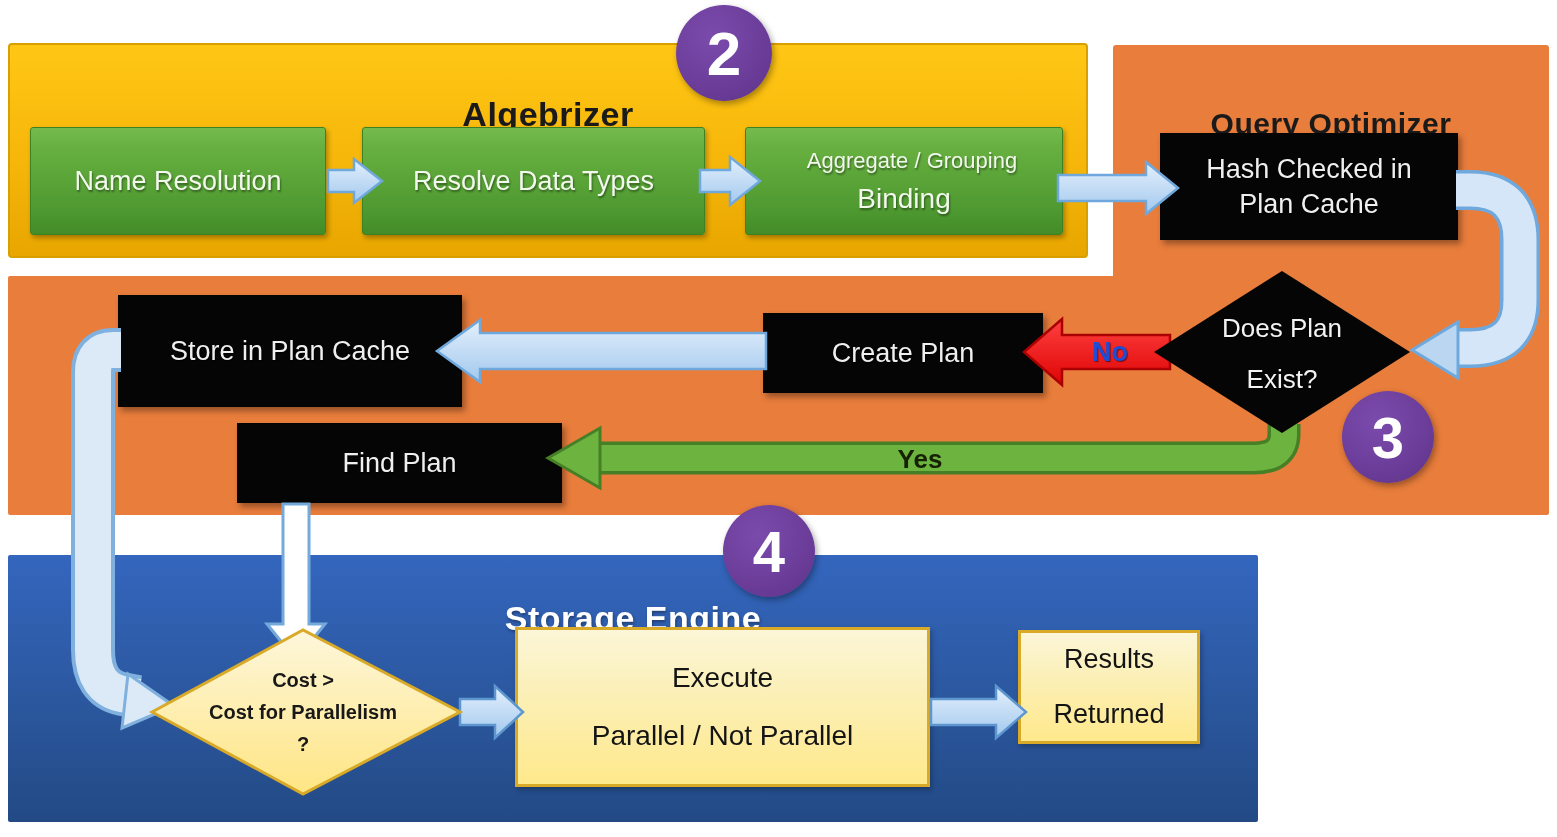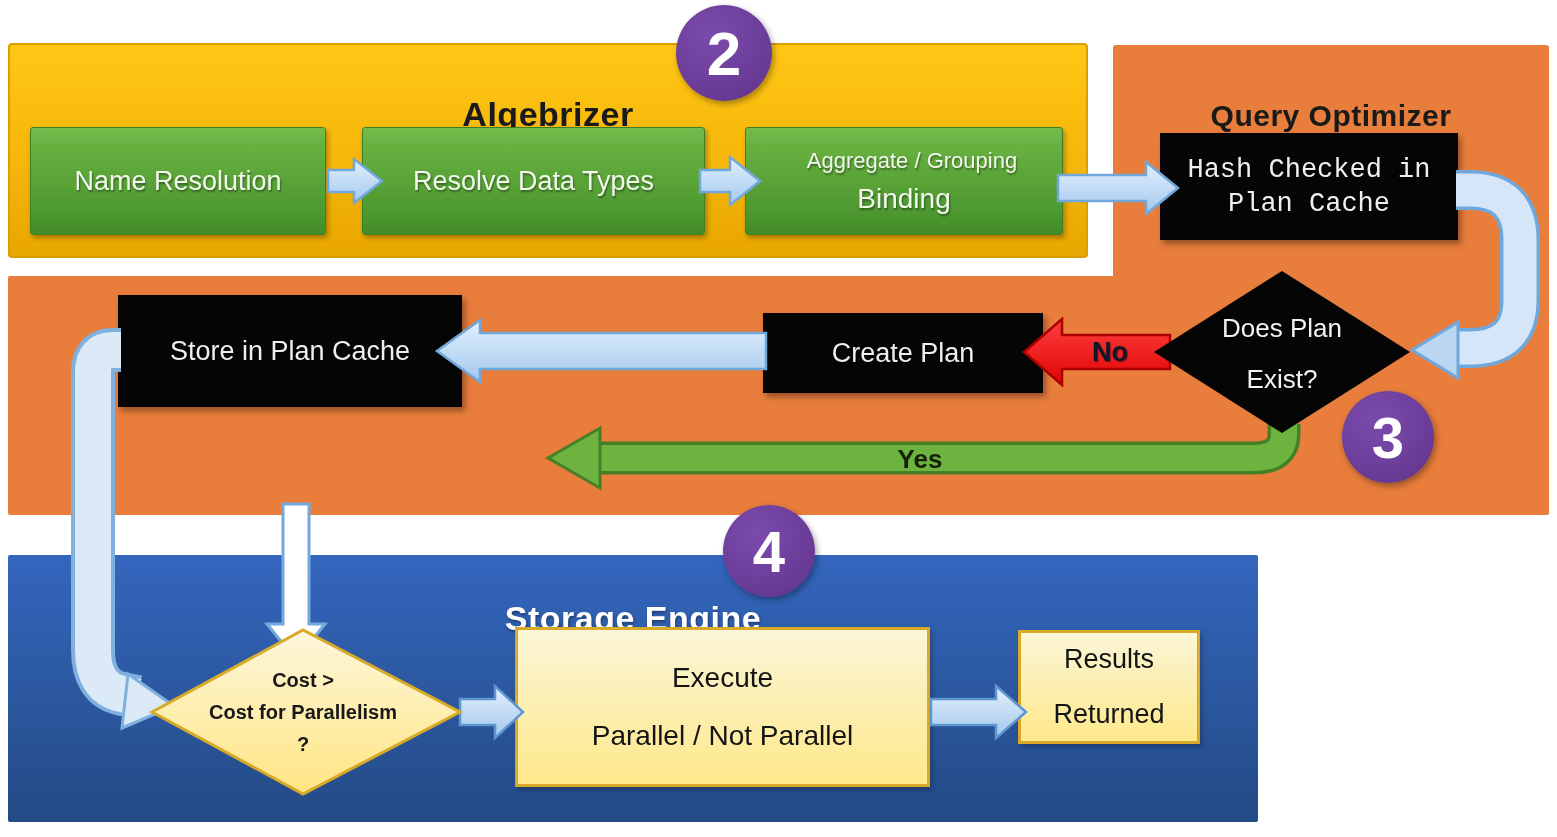--- a/index.html
+++ b/index.html
@@ -26,21 +26,21 @@
   .sec-blue{
     left:8px;top:555px;width:1250px;height:267px;z-index:1;
     background:linear-gradient(180deg,var(--blue-1) 0%,#2B579E 55%,var(--blue-2) 100%);
     border-radius:2px;
   }
   .sec-title{
     position:absolute;left:0;width:100%;text-align:center;
     font-weight:bold;color:var(--title-dark);letter-spacing:.5px;margin-top:36px;
   }
   .t-algebrizer{top:14px;font-size:34px;}
-  .t-optimizer{top:18px;font-size:30px;}
+  .t-optimizer{top:26px;font-size:30px;}
   .t-storage{top:8px;font-size:34px;color:var(--title-light);text-shadow:1px 2px 3px rgba(0,0,0,.35);}
   
   .node{position:absolute;z-index:2;box-sizing:border-box;display:flex;flex-direction:column;
         align-items:center;justify-content:center;text-align:center;}
   .green{
     background:linear-gradient(180deg,#74BB4C 0%,var(--green-1) 18%,#4F9A31 75%,var(--green-2) 100%);
     border:1px solid #3E8124;border-radius:3px;
     box-shadow:2px 3px 5px rgba(0,0,0,.30);
     color:#F2F8EC;font-size:27px;text-shadow:1px 2px 2px rgba(0,0,0,.40);
   }
@@ -50,30 +50,30 @@
     text-shadow:1px 1px 1px rgba(0,0,0,.9);
   }
   .cream{
     background:linear-gradient(180deg,var(--cream-1) 0%,#FBEFB4 45%,var(--cream-2) 100%);
     border:3px solid var(--cream-border);
     box-shadow:2px 3px 5px rgba(0,0,0,.25);
     color:#141414;font-size:28px;
   }
   .line-sm{font-size:22px;margin-left:16px;}
   .line-lg{font-size:28px;}
-  .gap16{gap:4px;font-family:Liberation Mono, monospace;} .gap26{gap:26px;}
+  .gap16{gap:4px;} .gap26{gap:26px;}
   
   .overlay{left:0;top:0;z-index:3;pointer-events:none;}
   
   .float-label{position:absolute;z-index:4;text-align:center;font-weight:bold;}
   .diamond-text{position:absolute;z-index:4;text-align:center;}
   .dt-black{color:#F3F3F3;font-size:26px;line-height:51px;text-shadow:1px 1px 1px #000;}
   .dt-cream{color:#181818;font-size:20px;line-height:32px;font-weight:bold;}
   .lbl-yes{left:850px;top:444px;width:140px;font-size:26px;color:#152005;}
-  .lbl-no{left:1078px;top:337px;width:64px;font-size:27px;color:#0f172a;text-shadow:1px 1px 1px rgba(0,0,0,.5);}
+  .lbl-no{left:1078px;top:337px;width:64px;font-size:27px;color:#1d4ed8;text-shadow:1px 1px 1px rgba(0,0,0,.5);}
   
   .badge{
     position:absolute;z-index:5;border-radius:50%;
     background:radial-gradient(circle at 38% 32%,#7B4BAC 0%,var(--purple-badge) 60%,#5C3187 100%);
     color:#fff;font-weight:bold;display:flex;align-items:center;justify-content:center;
     box-shadow:2px 3px 6px rgba(0,0,0,.35);
   }
   .badge-2{left:676px;top:5px;width:96px;height:96px;font-size:62px;}
   .badge-3{left:1342px;top:391px;width:92px;height:92px;font-size:58px;}
   .badge-4{left:723px;top:505px;width:92px;height:92px;font-size:58px;}
@@ -116,20 +116,23 @@
   </div>
 
   <div class="node black" style="left:118px;top:295px;width:344px;height:112px;">
     <span>Store in Plan Cache</span>
   </div>
 
   <div class="node black" style="left:763px;top:313px;width:280px;height:80px;">
     <span>Create Plan</span>
   </div>
 
+  <div class="node black" style="left:237px;top:423px;width:325px;height:80px;">
+    <span>Find Plan</span>
+  </div>
 
   <div class="node cream gap26" style="left:515px;top:627px;width:415px;height:160px;">
     <span>Execute</span>
     <span>Parallel / Not Parallel</span>
   </div>
 
   <div class="node cream" style="left:1018px;top:630px;width:182px;height:114px;gap:24px;font-size:27px;">
     <span>Results</span>
     <span>Returned</span>
   </div>

